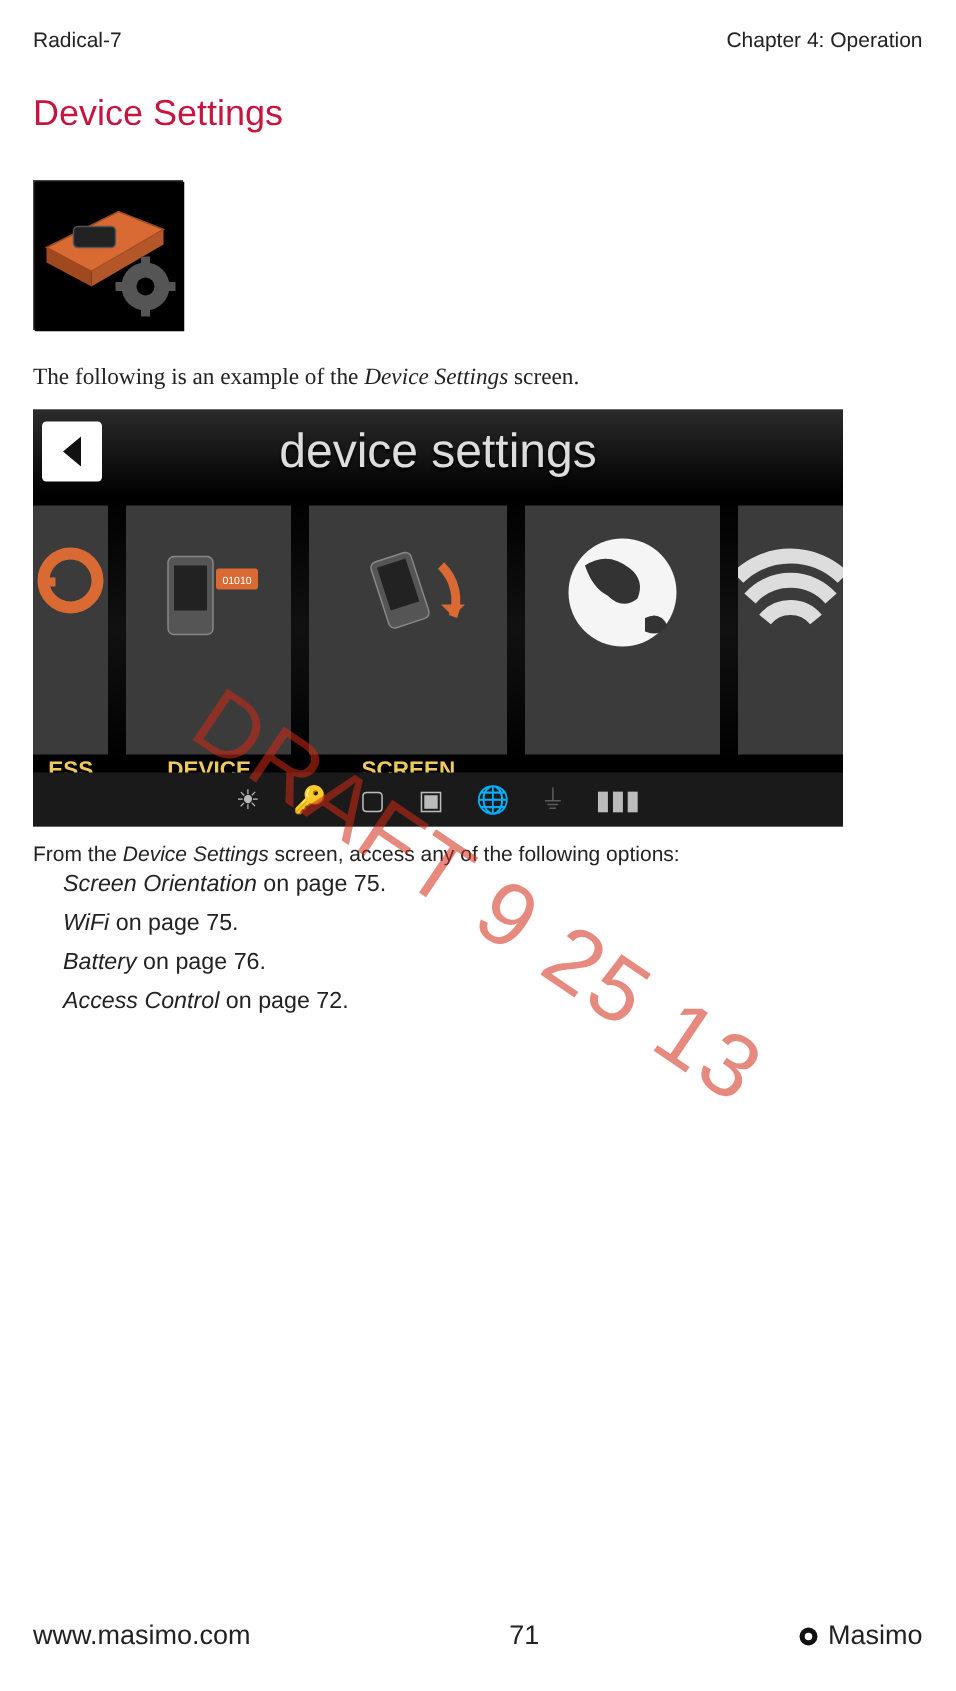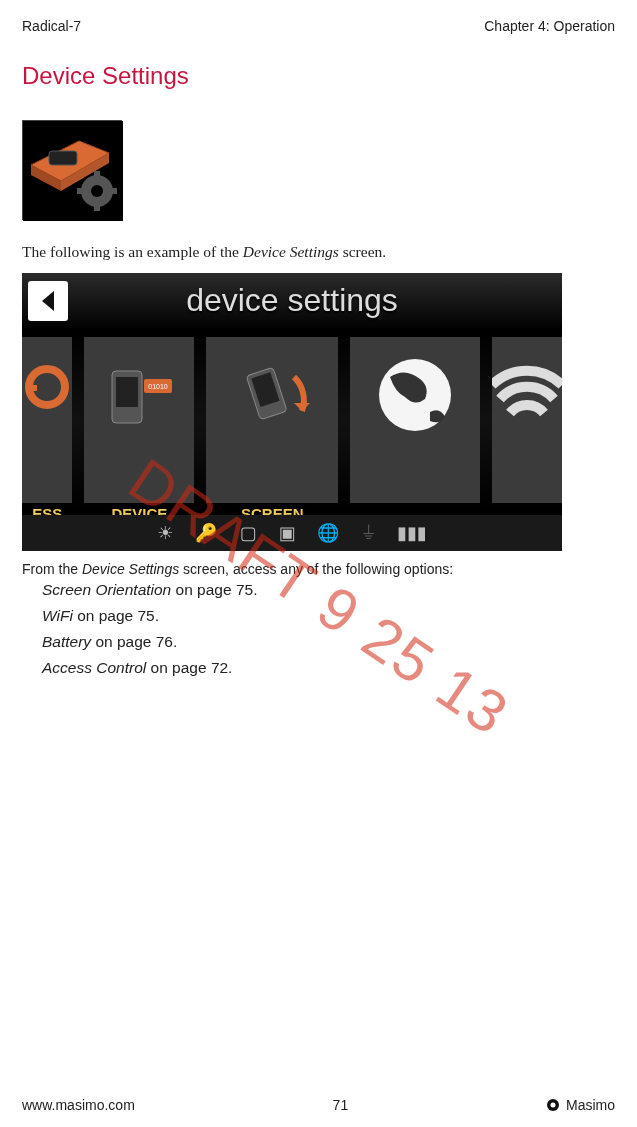--- a/index.html
+++ b/index.html
@@ -23,21 +23,21 @@
   .tile2 { width: 146px; }
   .tile3 { width: 130px; }
   .tile4 { width: 70px; margin-right:0; }
   .tile-label { position: absolute; left: 0; right: 0; bottom: -36px; text-align: center; color: #efc95b; font-size: 15px; font-weight: 600; text-shadow: 1px 1px 2px #000; line-height: 1.1; }
   .ss-status { position: absolute; bottom: 0; left:0; right:0; height: 36px; background: #1a1a1a; display:flex; align-items:center; justify-content:center; gap:22px; }
   .ss-status span { color: #bbb; font-size: 18px; }
   .options-intro { font-size: 14px; margin-bottom: 4px; }
   .option-line { font-size: 15.5px; margin-bottom: 8px; }
   .option-line .bold { font-weight: 400; font-style: italic; margin-left: 20px; }
   .watermark { position: absolute; left: 50%; top: 53%; transform: translate(-50%,-50%) rotate(34deg); color: rgba(210,40,20,0.55); font-size: 60px; font-weight: 400; letter-spacing: 2px; pointer-events: none; white-space: nowrap; }
-  .footer-row { position: absolute; bottom: 14px; left: 22px; right: 22px; display: flex; justify-content: space-between; align-items: center; font-size: 14px; }
+  .footer-row { position: absolute; bottom: 26px; left: 22px; right: 22px; display: flex; justify-content: space-between; align-items: center; font-size: 18px; }
   .masimo-logo { display:flex; align-items:center; gap:6px; }
   .masimo-logo svg { display:block; }
 </style>
 </head>
 <body>
 
 <div class="page">
 
   <div class="header-row">
     <span>Radical-7</span>

